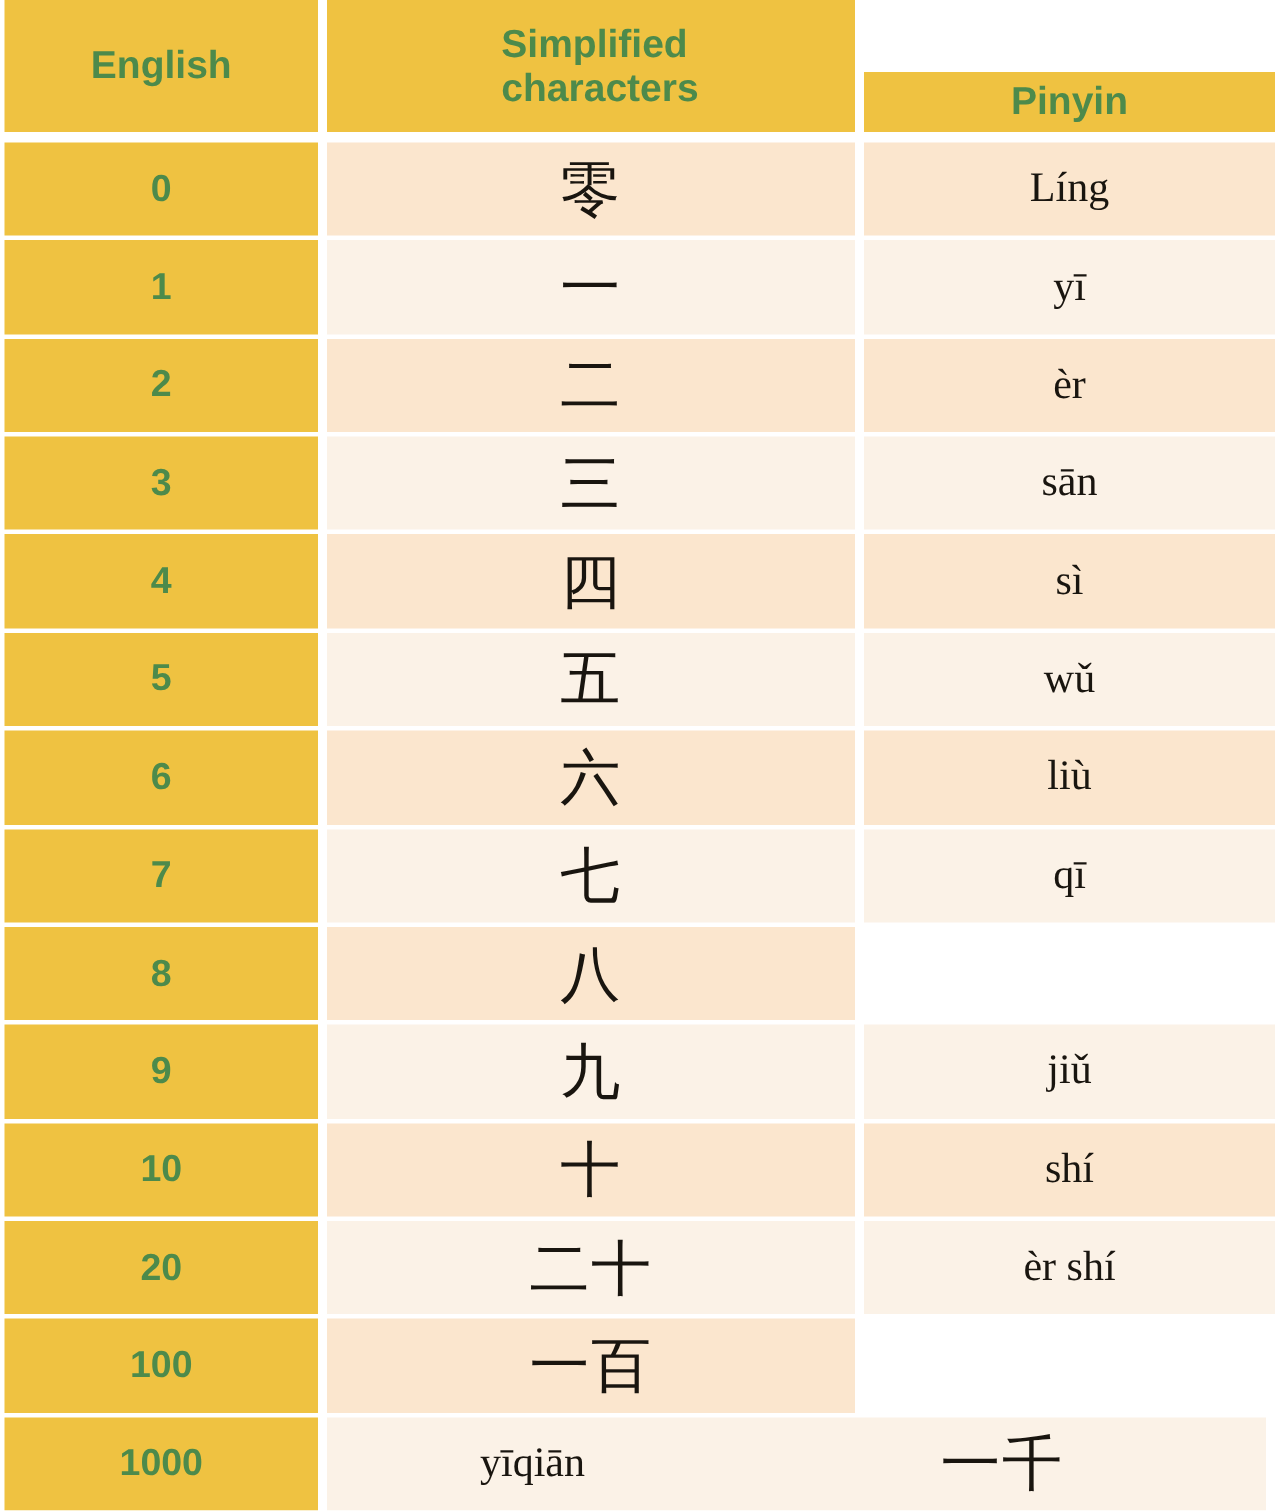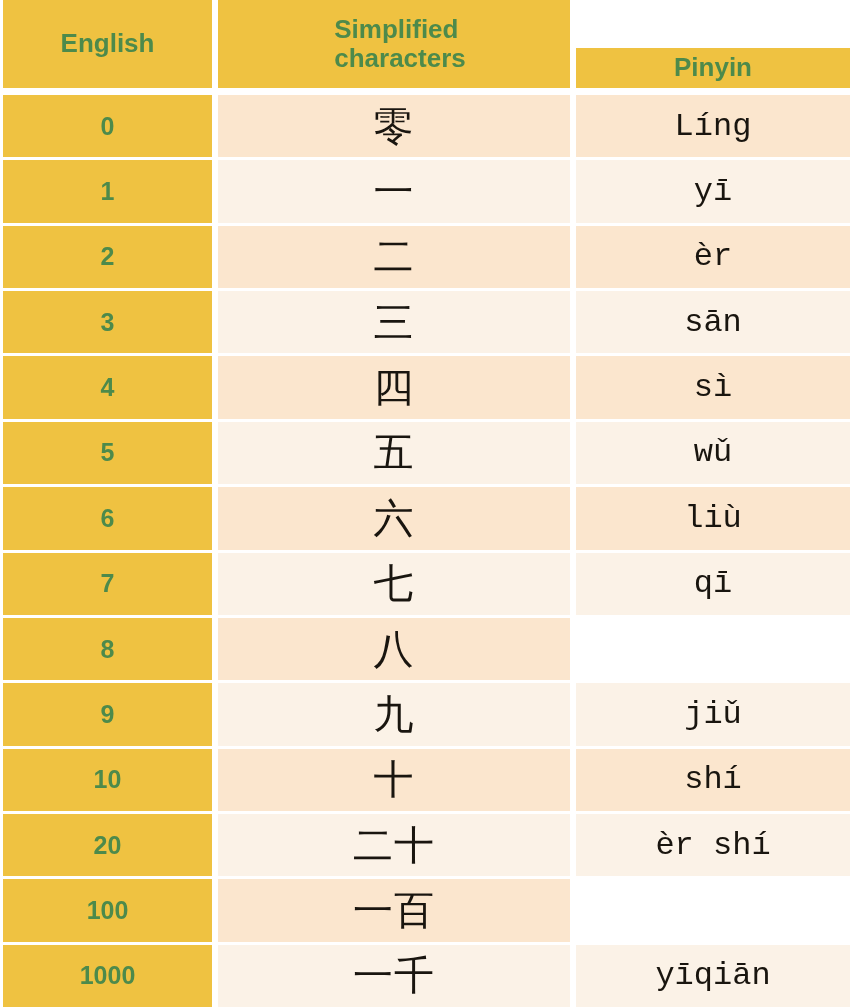--- a/index.html
+++ b/index.html
@@ -89,23 +89,23 @@
     flex: 0 0 352px;
     margin-right: 6px;
     color: #19150f;
     font-family: "DejaVu Serif", serif;
     font-size: 40px;
     letter-spacing: 1px;
   }
   .cell.c3 {
     flex: 1 1 auto;
     color: #19150f;
-    font-family: Liberation Mono, monospace;
+    font-family: Liberation Serif, serif;
     font-weight: 300;
-    font-size: 32px;
+    font-size: 28px;
   }
 
   .row.alt-a .cell.c2,
   .row.alt-a .cell.c3 { background: #fbe6ce; }
   .row.alt-b .cell.c2,
   .row.alt-b .cell.c3 { background: #fbf2e7; }
 </style>
 </head>
 <body>
 
@@ -275,22 +275,22 @@
         </div>
       <div class="cell c2">
           <span>一百</span>
         </div>
     </div>
 
     <div class="row alt-b">
       <div class="cell c1">
           <span>1000</span>
         </div>
+      <div class="cell c3">
+          <span>yīqiān</span>
+        </div>
       <div class="cell c2">
           <span>一千</span>
-        </div>
-      <div class="cell c3">
-          <span>yīqiān</span>
         </div>
     </div>
 
   </div>
 </div>
 
 </body></html>

